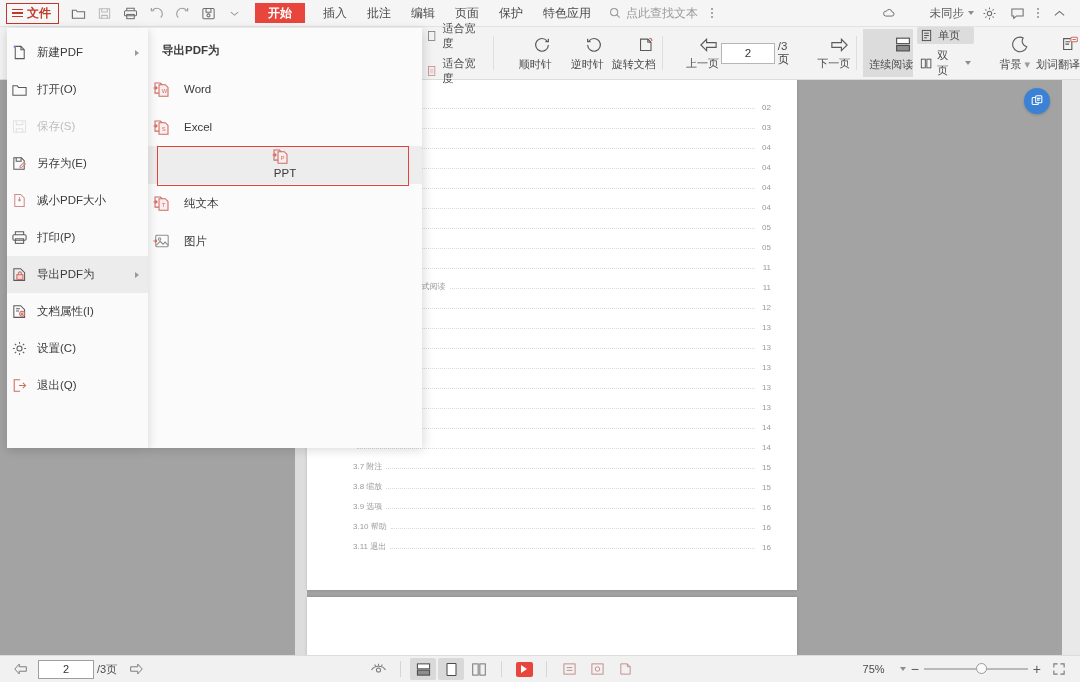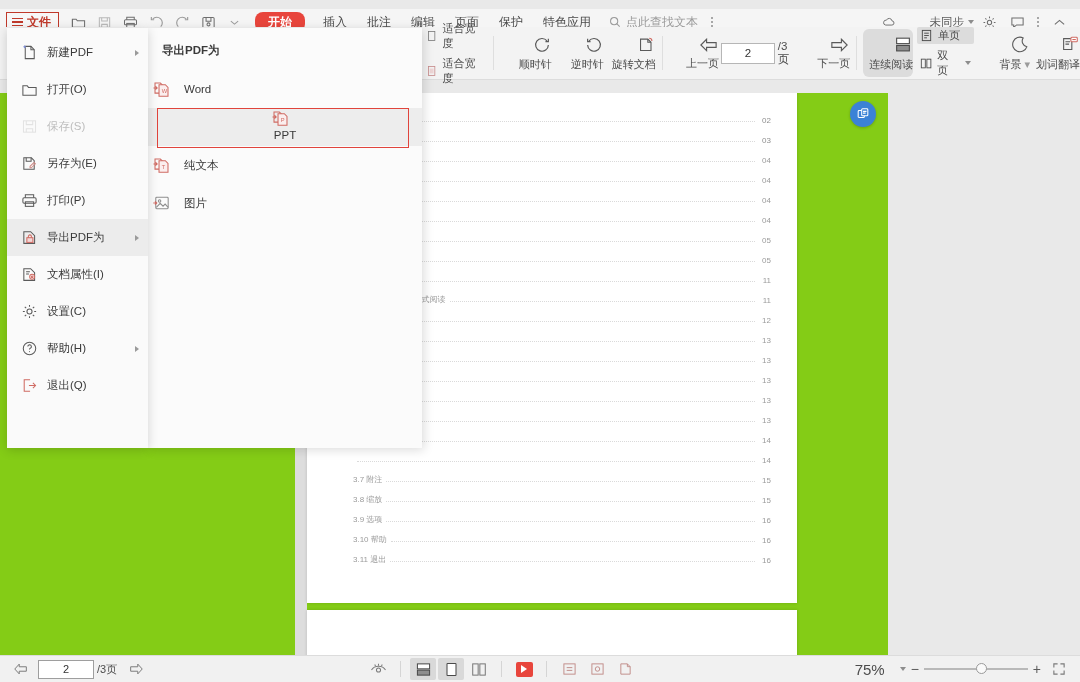--- a/index.html
+++ b/index.html
@@ -6,42 +6,42 @@
   html, body {
     width: 1080px; height: 682px;
     font-family: "Liberation Sans", "DejaVu Sans", sans-serif;
     overflow: hidden;
     background: #e9e9e9;
   }
   #app { position: relative; width: 1080px; height: 682px; }
 
   
   .topbar {
-    position: absolute; left: 0; top: 9px; width: 1080px; height: 27px;
+    position: absolute; left: 0; top: 0; width: 1080px; height: 27px;
     background: #f5f5f5; border-bottom: 1px solid #e2e2e2;
     display: flex; align-items: center;
   }
   .file-btn {
     display: flex; align-items: center; gap: 4px;
     height: 21px; margin-left: 6px; padding: 0 7px 0 5px;
     border: 1.5px solid #c0392b; background: #f7f7f7;
     color: #c0392b; font-size: 12px; font-weight: bold;
   }
   .ham { display: inline-flex; flex-direction: column; gap: 2px; }
   .ham i { display: block; width: 11px; height: 1.5px; background: #c0392b; }
 
   .tb-icon {
     width: 26px; height: 26px; display: flex; align-items: center;
     justify-content: center; color: #676767;
   }
   .tb-icon svg { display: block; }
   .tb-sep { width: 6px; }
 
   .start-pill {
-    margin: 8px 8px; height: 20px; padding: 0 13px; border-radius: 8px;
+    margin: 8px 8px; height: 20px; padding: 0 13px; border-radius: 0;
     background: #e8453c; color: #fff; font-size: 12px; font-weight: bold;
     display: flex; align-items: center; justify-content: center;
   }
   .menu-tab {
     font-size: 12px; color: #4a4a4a; padding: 0 10px; height: 26px;
     display: flex; align-items: center;
   }
   .search-wrap {
     display: flex; align-items: center; gap: 5px; margin-left: 8px;
     font-size: 12px; color: #9a9a9a; justify-content: space-between;
@@ -65,39 +65,39 @@
     background: #f3f3f3; border-bottom: 1px solid #dcdcdc;
     display: flex; align-items: center;
   }
   .rb-group { display: flex; align-items: center; height: 53px; }
   .rb-vsep { width: 1px; height: 34px; background: #dedede; margin: 0 6px; }
   .rb-big {
     width: 52px; height: 48px; display: flex; flex-direction: column;
     align-items: flex-end; justify-content: center; gap: 2px;
     font-size: 11px; color: #4c4c4c;
   }
-  .rb-big.active { background: #dcdcdc; border-radius: 6px; }
+  .rb-big.active { background: #dcdcdc; border-radius: 0; }
   .rb-stack { display: flex; flex-direction: column; gap: 3px; }
   .rb-row {
     display: flex; align-items: center; gap: 5px;
     font-size: 11px; color: #4c4c4c; padding: 1px 3px;
   }
   .rb-row.chip { background: #dcdcdc; border-radius: 2px; }
   .rb-lbl { font-size: 11px; color: #4c4c4c; white-space: nowrap; }
 
   .pagebox {
     width: 56px; height: 21px; border: 1px solid #b6b6b6; background: #fff;
     font-size: 11.5px; color: #333; text-align: center; line-height: 19px;
   }
   .pagetot { font-size: 11.5px; color: #4c4c4c; margin-left: 3px; }
 
   
   .docarea {
-    position: absolute; left: 0; top: 93px; width: 888px; height: 575px;
-    background: #84cc16; overflow: hidden;
+    position: absolute; left: 0; top: 80px; width: 1062px; height: 575px;
+    background: #a3a3a3; overflow: hidden;
   }
   .page {
     position: absolute; background: #fff;
     box-shadow: 0 0 3px rgba(0,0,0,0.16);
   }
   .page1 { left: 307px; top: -2px; width: 490px; height: 512px; }
   .page2 { left: 307px; top: 517px; width: 490px; height: 140px; }
 
   .toc { position: absolute; left: 32px; top: 14px; right: 26px; }
   .toc-row {
@@ -123,21 +123,21 @@
     box-shadow: 0 1px 3px rgba(0,0,0,.2);
   }
 
   
   .filemenu {
     position: absolute; left: 7px; top: 28px; width: 141px; height: 420px;
     background: #fafafa; box-shadow: 0 2px 10px rgba(0,0,0,.17);
     z-index: 40; padding-top: 6px;
   }
   .fm-item {
-    display: flex; align-items: center; height: 37px; padding-left: 10px;
+    display: flex; align-items: center; height: 37px; 
     font-size: 11.5px; color: #3a3a3a; position: relative;
   }
   .fm-item.sel { background: #ececec; }
   .fm-item.dis { color: #bdbdbd; }
   .fm-ico {
     width: 24px; display: flex; align-items: center; justify-content: center;
     margin-right: 6px; color: #5a5a5a;
   }
   .fm-arrow {
     position: absolute; right: 9px; width: 0; height: 0;
@@ -183,21 +183,21 @@
     width: 56px; height: 19px; border: 1px solid #9e9e9e; background: #fff;
     font-size: 11px; color: #333; text-align: center; line-height: 17px;
     margin-left: 4px;
   }
   .sb-tot { font-size: 11px; color: #4c4c4c; margin: 0 6px 0 3px; }
   .sb-center { margin-left: auto; display: flex; align-items: center; gap: 2px; }
   .sb-right {
     margin-left: auto; display: flex; align-items: center; gap: 5px;
     padding-right: 8px;
   }
-  .zoom-lbl { font-size: 15px; color: #4c4c4c; width: 30px; text-align: right; }
+  .zoom-lbl { font-size: 11px; color: #4c4c4c; width: 30px; text-align: right; }
   .slider { position: relative; width: 104px; height: 14px; }
   .slider .track {
     position: absolute; top: 6px; left: 0; width: 104px; height: 2px;
     background: #b9b9b9;
   }
   .slider .knob {
     position: absolute; top: 1px; left: 52px; width: 11px; height: 11px;
     border-radius: 50%; background: #fafafa; border: 1px solid #9a9a9a;
   }
   .pm { font-size: 14px; color: #5b5b5b; line-height: 1; }
@@ -615,20 +615,29 @@
           <svg width="17" height="17" viewBox="0 0 18 18" fill="none" stroke="#5a5a5a" stroke-width="1.1">
             <path d="M3 3h8l3 3v9H3z"></path>
             <path d="M5.5 3v3.6h5.2V3"></path>
             <path d="M11 13.5l4.2-4.2-1.4-1.4L9.6 12v1.5z" stroke="#d08d88"></path>
           </svg>
         </span>
         <span>另存为(E)</span>
       </div>
       <div class="fm-item">
         <span class="fm-ico">
+          <svg width="17" height="17" viewBox="0 0 18 18" fill="none" stroke="#d08d88" stroke-width="1.1">
+            <path d="M4 2.6h6.2L14 6.3V15.4H4z"></path>
+            <path d="M9 5.5v4M7.6 8l1.4 1.6L10.4 8"></path>
+          </svg>
+        </span>
+        <span>减小PDF大小</span>
+      </div>
+      <div class="fm-item">
+        <span class="fm-ico">
           <svg width="17" height="17" viewBox="0 0 18 18" fill="none" stroke="#5a5a5a" stroke-width="1.1">
             <path d="M4.6 6V3h8.8v3"></path>
             <rect x="2" y="6" width="14" height="6" rx="1.3"></rect>
             <rect x="4.6" y="10.4" width="8.8" height="4.8"></rect>
           </svg>
         </span>
         <span>打印(P)</span>
       </div>
       <div class="fm-item sel">
         <span class="fm-ico">
@@ -653,31 +662,20 @@
         <span>文档属性(I)</span>
       </div>
       <div class="fm-item">
         <span class="fm-ico">
           <svg width="17" height="17" viewBox="0 0 18 18" fill="none" stroke="#5a5a5a" stroke-width="1.1">
             <circle cx="9" cy="9" r="2.7"></circle>
             <path d="M9 2v2M9 14v2M2 9h2M14 9h2M4 4l1.5 1.5M12.5 12.5L14 14M14 4l-1.5 1.5M5.5 12.5L4 14"></path>
           </svg>
         </span>
         <span>设置(C)</span>
-      </div>
-      <div class="fm-item">
-        <span class="fm-ico">
-          <svg width="17" height="17" viewBox="0 0 18 18" fill="none" stroke="#5a5a5a" stroke-width="1.1">
-            <circle cx="9" cy="9" r="6.6"></circle>
-            <path d="M7.2 7a1.9 1.9 0 1 1 2.6 1.8c-.5.3-.8.7-.8 1.3"></path>
-            <circle cx="9" cy="12.3" r=".55" fill="#5a5a5a" stroke="none"></circle>
-          </svg>
-        </span>
-        <span>帮助(H)</span>
-        <span class="fm-arrow"></span>
       </div>
       <div class="fm-item">
         <span class="fm-ico">
           <svg width="17" height="17" viewBox="0 0 18 18" fill="none" stroke="#d06b63" stroke-width="1.1">
             <path d="M9.6 3H3.4v12h6.2"></path>
             <path d="M8.4 9h7M12.6 6.2L15.4 9l-2.8 2.8"></path>
           </svg>
         </span>
         <span>退出(Q)</span>
       </div>
@@ -690,20 +688,31 @@
           <span class="sm-ico">
             <svg width="21" height="21" viewBox="0 0 22 22" fill="none" stroke="#d06b63" stroke-width="1.1">
               <path d="M4.2 4.2h5.6l2.4 2.4v8.2H4.2z"></path>
               <path d="M8.4 6h6.6l2.8 2.8v9.2H8.4z" fill="#fbeeee"></path>
               <text x="11.2" y="15" font-size="6" fill="#d06b63" stroke="none" font-family="Liberation Sans, sans-serif">W</text>
               <path d="M2.6 9.4h4M4.6 7.6l1.9 1.8-1.9 1.8"></path>
             </svg>
           </span>
           <span>Word</span>
         </div>
+        <div class="sm-item">
+          <span class="sm-ico">
+            <svg width="21" height="21" viewBox="0 0 22 22" fill="none" stroke="#d06b63" stroke-width="1.1">
+              <path d="M4.2 4.2h5.6l2.4 2.4v8.2H4.2z"></path>
+              <path d="M8.4 6h6.6l2.8 2.8v9.2H8.4z" fill="#fbeeee"></path>
+              <text x="11.2" y="15" font-size="6" fill="#d06b63" stroke="none" font-family="Liberation Sans, sans-serif">S</text>
+              <path d="M2.6 9.4h4M4.6 7.6l1.9 1.8-1.9 1.8"></path>
+            </svg>
+          </span>
+          <span>Excel</span>
+        </div>
         <div class="sm-item hl">
           <span class="sm-ico">
             <svg width="21" height="21" viewBox="0 0 22 22" fill="none" stroke="#d06b63" stroke-width="1.1">
               <path d="M4.2 4.2h5.6l2.4 2.4v8.2H4.2z"></path>
               <path d="M8.4 6h6.6l2.8 2.8v9.2H8.4z" fill="#fbeeee"></path>
               <text x="11.2" y="15" font-size="6" fill="#d06b63" stroke="none" font-family="Liberation Sans, sans-serif">P</text>
               <path d="M2.6 9.4h4M4.6 7.6l1.9 1.8-1.9 1.8"></path>
             </svg>
           </span>
           <span>PPT</span>

